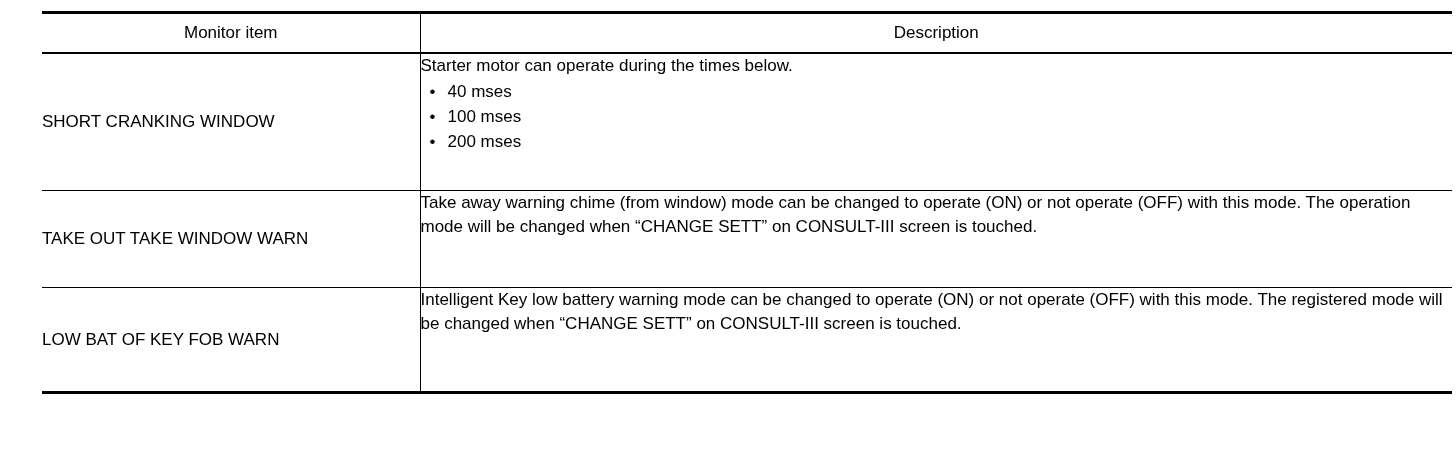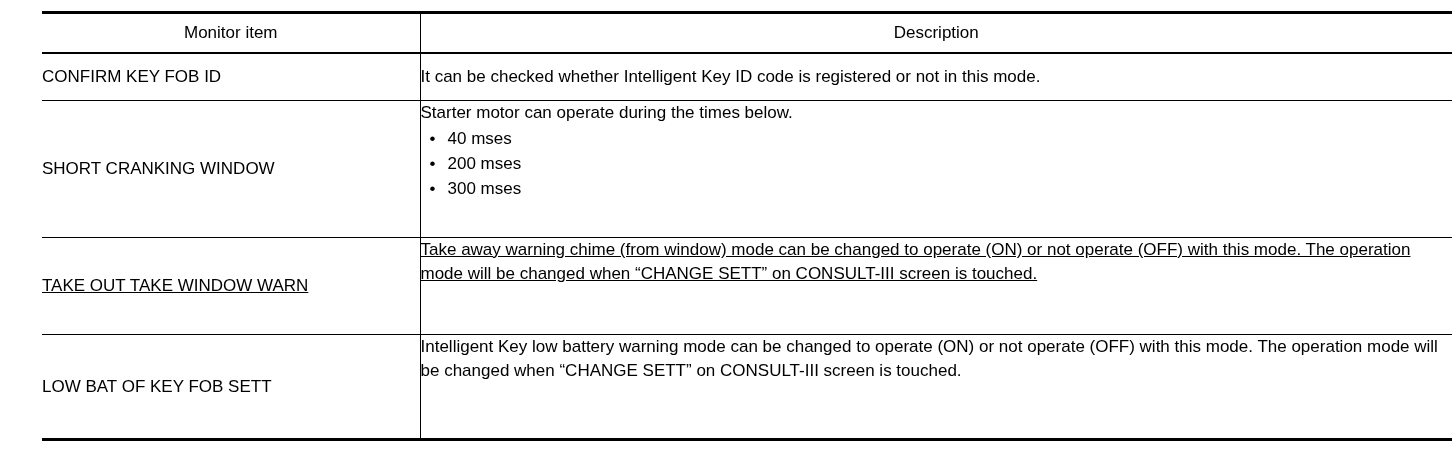--- a/index.html
+++ b/index.html
@@ -88,21 +88,21 @@
   }
   ul.bullets li .dot {
     position: absolute;
     left: 9px;
     top: 0;
   }
 
   
   .row-1 td { height: 46px; }
   .row-2 td { height: 136px; }
-  .row-3 td { height: 96px; text-decoration: underline; }
+  .row-3 td { height: 96px; }
   .row-4 td { height: 103px; }
 
   .row-2 .item-cell,
   .row-3 .item-cell,
   .row-4 .item-cell { vertical-align: middle; }
   .row-2 .desc-cell,
   .row-3 .desc-cell,
   .row-4 .desc-cell { vertical-align: top; }
   .row-1 .desc-cell { vertical-align: middle; padding-top: 0; padding-bottom: 0; }
   .row-1 .item-cell { vertical-align: middle; padding-top: 0; padding-bottom: 0; }
@@ -120,58 +120,52 @@
 
     <thead>
       <tr>
         <th class="col-item">Monitor item</th>
         <th>Description</th>
       </tr>
     </thead>
 
     <tbody>
 
-      <tr class="row-1">
-        <td class="col-item item-cell">CONFIRM KEY FOB ID</td>
-        <td class="desc-cell">
-          <p class="lead">It can be checked whether Intelligent Key ID code is registered or not in this mode.</p>
-        </td>
-      </tr>
 
       <tr class="row-2">
         <td class="col-item item-cell">SHORT CRANKING WINDOW</td>
         <td class="desc-cell">
           <p class="lead">Starter motor can operate during the times below.</p>
           <ul class="bullets">
             <li>
               <span class="dot">•</span>
               <span>40 mses</span>
             </li>
             <li>
               <span class="dot">•</span>
-              <span>200 mses</span>
+              <span>100 mses</span>
             </li>
             <li>
               <span class="dot">•</span>
-              <span>300 mses</span>
+              <span>200 mses</span>
             </li>
           </ul>
         </td>
       </tr>
 
       <tr class="row-3">
         <td class="col-item item-cell">TAKE OUT TAKE WINDOW WARN</td>
         <td class="desc-cell">
           <p class="lead">Take away warning chime (from window) mode can be changed to operate (ON) or not operate (OFF) with this mode. The operation mode will be changed when “CHANGE SETT” on CONSULT-III screen is touched.</p>
         </td>
       </tr>
 
       <tr class="row-4">
-        <td class="col-item item-cell">LOW BAT OF KEY FOB SETT</td>
+        <td class="col-item item-cell">LOW BAT OF KEY FOB WARN</td>
         <td class="desc-cell">
-          <p class="lead">Intelligent Key low battery warning mode can be changed to operate (ON) or not operate (OFF) with this mode. The operation mode will be changed when “CHANGE SETT” on CONSULT-III screen is touched.</p>
+          <p class="lead">Intelligent Key low battery warning mode can be changed to operate (ON) or not operate (OFF) with this mode. The registered mode will be changed when “CHANGE SETT” on CONSULT-III screen is touched.</p>
         </td>
       </tr>
 
     </tbody>
   </table>
 
 </div>
 
 </body></html>

